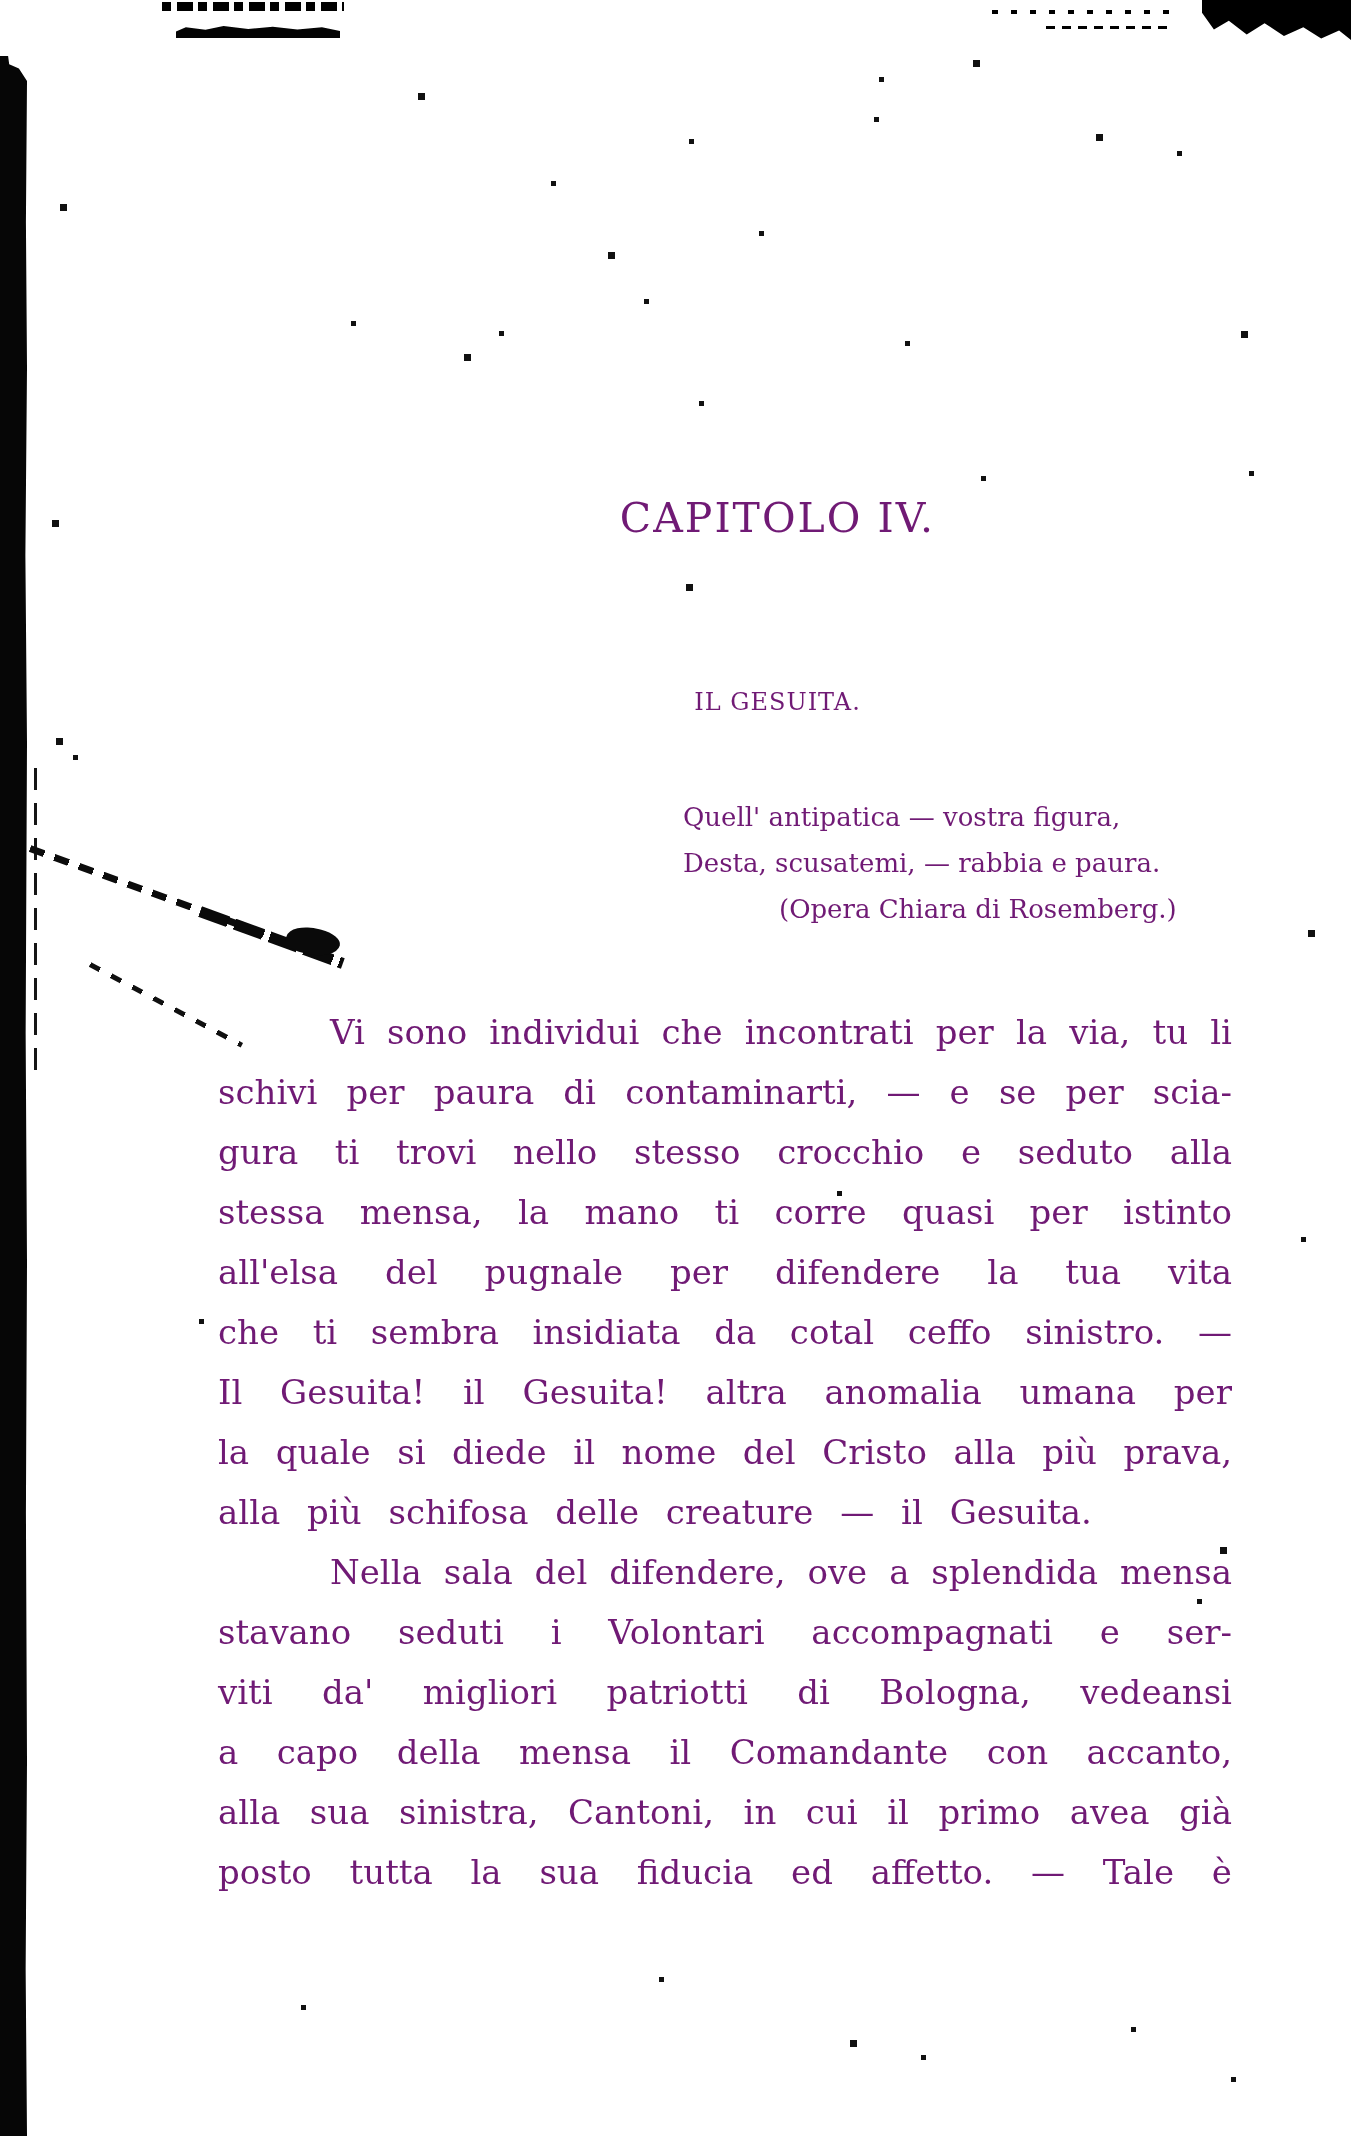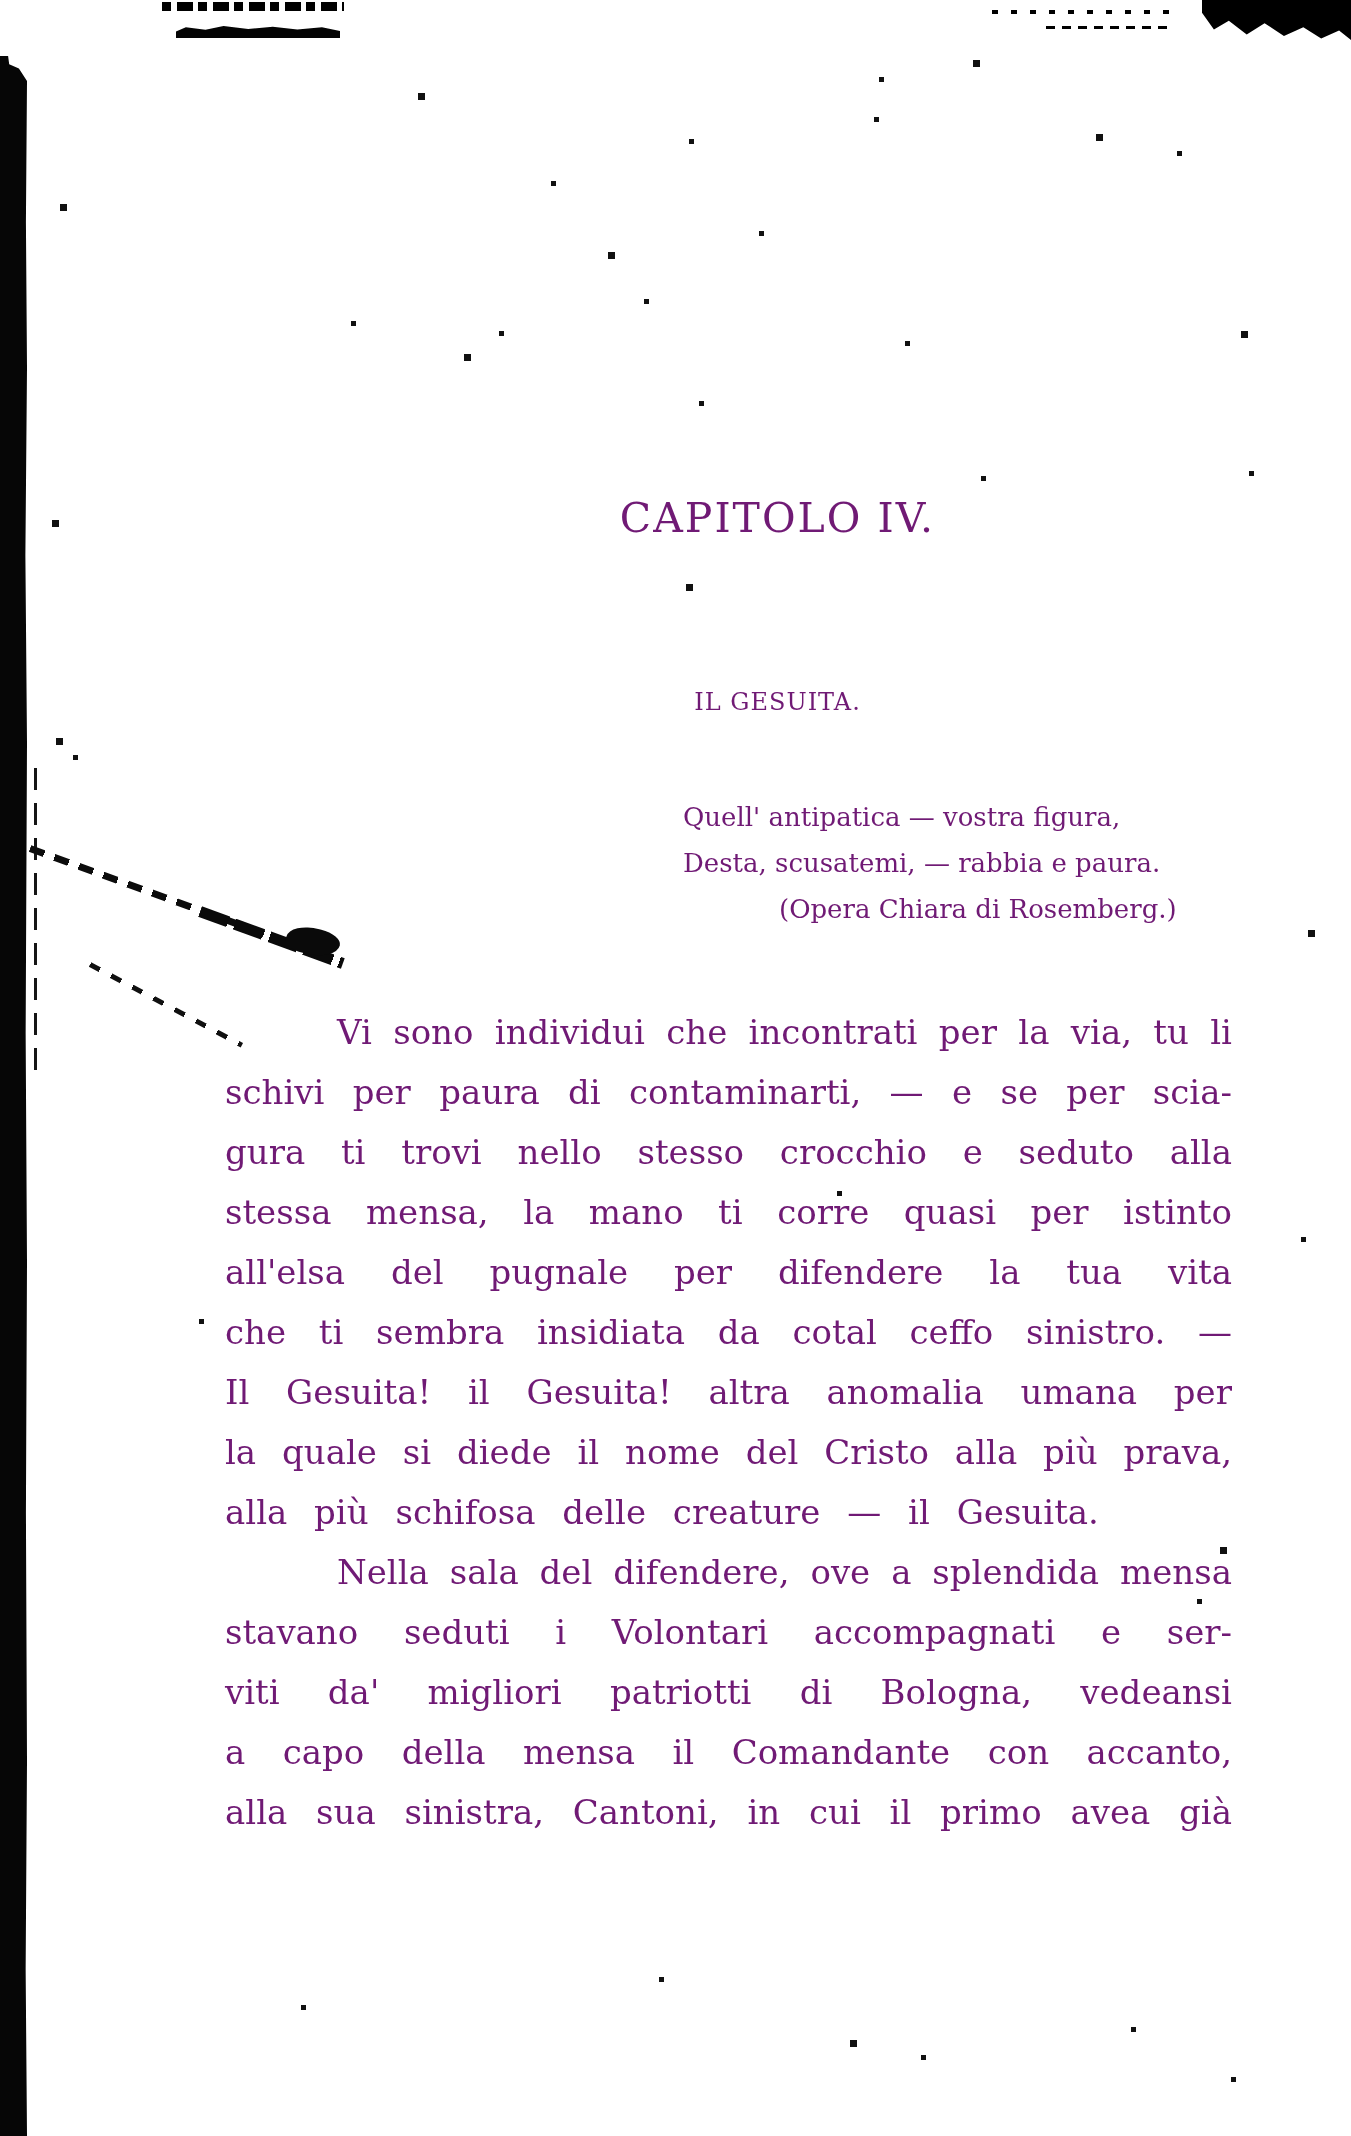--- a/index.html
+++ b/index.html
@@ -27,21 +27,20 @@
   }
   .epigraph .src{padding-left:96px;}
   .epigraph .ital{}
   .bodytext{
     position:absolute;left:218px;top:1002px;width:1014px;
     font-size:34px;line-height:60px;
   }
   .line{
     text-align:justify;text-align-last:justify;text-justify:inter-word;
     white-space:normal;
-    margin-left:7px;
   }
   .line.first{text-indent:112px;}
   .line.pend{text-align-last:left;word-spacing:16px;}
 
   
   .gutter-shadow{
     position:absolute;left:0;top:56px;width:27px;height:2080px;
     background:#060606;
     clip-path:polygon(0 0,30% 0,34% 0.4%,70% 0.6%,100% 1.2%,96% 8%,100% 15%,94% 24%,100% 33%,95% 47%,100% 58%,96% 70%,100% 82%,95% 92%,100% 100%,0 100%);
   }
@@ -143,16 +142,17 @@
       <div class="line">Il Gesuita! il Gesuita! altra anomalia umana per</div>
       <div class="line">la quale si diede il nome del Cristo alla più prava,</div>
       <div class="line pend">alla più schifosa delle creature — il Gesuita.</div>
     </div>
     <div>
       <div class="line first">Nella sala del difendere, ove a splendida mensa</div>
       <div class="line">stavano seduti i Volontari accompagnati e ser-</div>
       <div class="line">viti da' migliori patriotti di Bologna, vedeansi</div>
       <div class="line">a capo della mensa il Comandante con accanto,</div>
       <div class="line">alla sua sinistra, Cantoni, in cui il primo avea già</div>
+      <div class="line">posto tutta la sua fiducia ed affetto. — Tale è</div>
     </div>
   </div>
 
 </div>
 
 </body></html>

